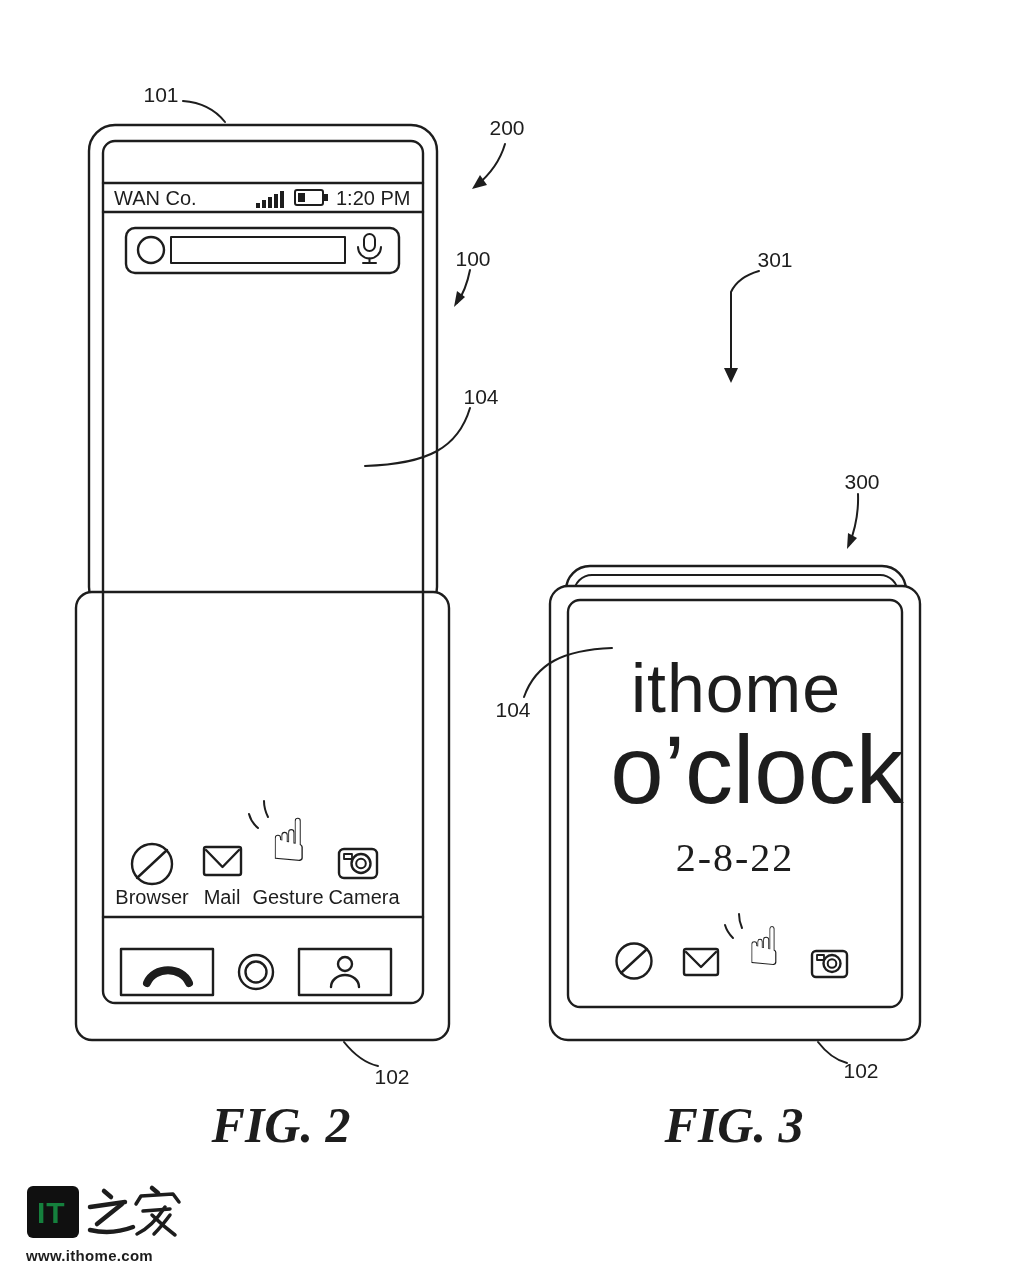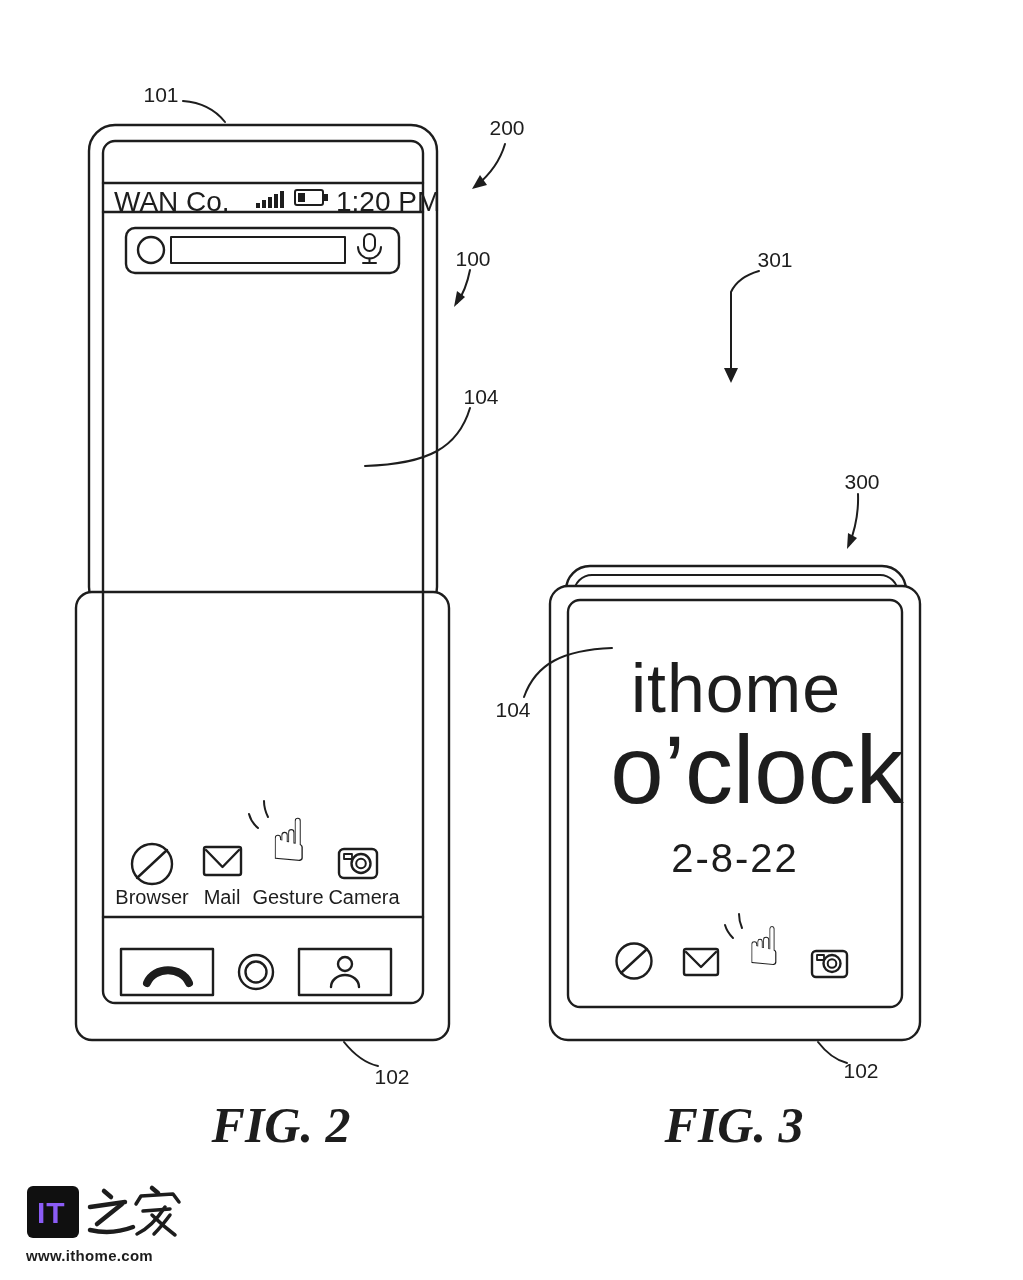--- a/index.html
+++ b/index.html
@@ -2,30 +2,30 @@
 <html><head>
 <meta charset="utf-8">
 <style>
   html,body{margin:0;padding:0;background:#ffffff;}
   .page{position:relative;width:972px;height:1280px;background:#fff;overflow:hidden;
         font-family:"Liberation Sans",sans-serif;color:#1d1d1d;}
   .art{position:absolute;left:0;top:0;width:1023px;height:1280px;}
   .txt{position:absolute;white-space:nowrap;line-height:1;}
   .c{transform:translateX(-50%);}
   .ref{font-size:21px;}
-  .statustext{font-size:28px;}
+  .statustext{font-size:20px;}
   .applabel{font-size:20px;}
   .clock1{font-size:68px;letter-spacing:1px;}
   .clock2{font-size:96px;}
   .date{font-size:40px;letter-spacing:2px;}
   .figcap{font-family:"Liberation Serif",serif;font-weight:bold;font-style:italic;font-size:50px;}
   .hand{font-family:"DejaVu Sans",sans-serif;color:#1d1d1d;}
   .hand2{font-size:60px;}
   .hand3{font-size:54px;}
-  .logo-it{font-weight:bold;font-size:30px;color:#8b5cf6;letter-spacing:1px;}
+  .logo-it{font-weight:bold;font-size:30px;color:#15803d;letter-spacing:1px;}
   .siteurl{font-weight:bold;font-size:15px;letter-spacing:.3px;}
   .sr{position:absolute;width:1px;height:1px;overflow:hidden;clip:rect(0 0 0 0);}
 </style>
 </head>
 <body>
 
 <div class="page">
 
   <svg class="art" viewBox="0 0 1023 1280" aria-label="之家">
     <g stroke="#1d1d1d" stroke-width="2.4" fill="none" stroke-linecap="round" stroke-linejoin="round">
@@ -181,21 +181,21 @@
   <span class="txt statustext" style="left:336px;top:188px;">1:20 PM</span>
 
   <span class="txt hand hand2 c" style="left:289px;top:810px;">☝</span>
   <span class="txt applabel c" style="left:152px;top:887px;text-align:center;">Browser</span>
   <span class="txt applabel c" style="left:222px;top:887px;">Mail</span>
   <span class="txt applabel c" style="left:288px;top:887px;">Gesture</span>
   <span class="txt applabel c" style="left:364px;top:887px;">Camera</span>
 
   <span class="txt clock1 c" style="left:736px;top:654px;">ithome</span>
   <span class="txt clock2 c" style="left:733px;top:722px;margin-left:24px;">o’clock</span>
-  <span class="txt date c" style="left:735px;top:838px;">2-8-22</span>
+  <span class="txt date c" style="left:735px;top:838px;font-family:Liberation Serif, serif;">2-8-22</span>
   <span class="txt hand hand3 c" style="left:764px;top:920px;">☝</span>
 
   <span class="txt figcap c" style="left:281px;top:1100px;">FIG. 2</span>
   <span class="txt figcap c" style="left:710px;top:1100px;margin-left:24px;">FIG. 3</span>
 
   <span class="txt logo-it" style="left:37px;top:1198px;">IT</span>
   <span class="sr">之家</span>
   <span class="txt siteurl" style="left:26px;top:1248px;">www.ithome.com</span>
 
 </div>

